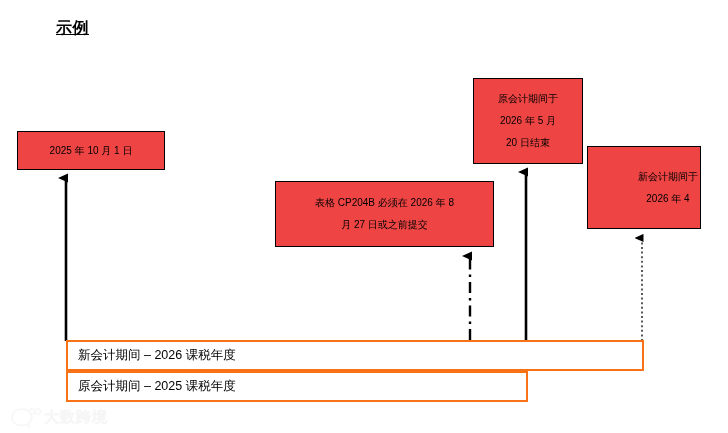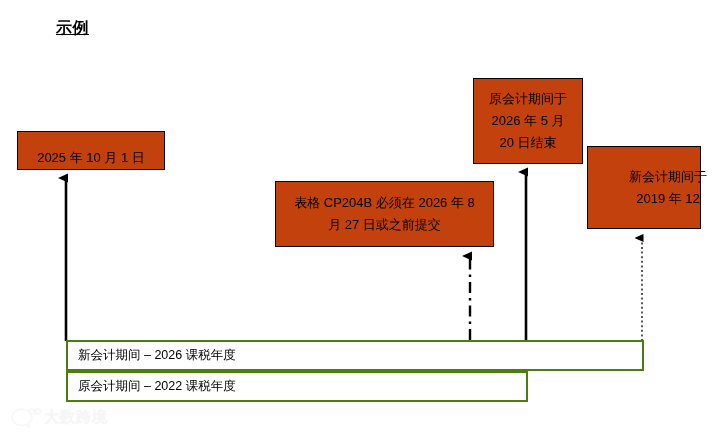--- a/index.html
+++ b/index.html
@@ -17,41 +17,41 @@
     position:absolute;left:52px;top:18px;
     font-size:16px;font-weight:bold;
     text-decoration:underline;
     letter-spacing:.5px;
     white-space:nowrap;
   }
 
   .box{
     position:absolute;
     border:1.6px solid #000;
-    background:#c2410c;
+    background:#ef4444;
     box-sizing:border-box;
     display:flex;
     flex-direction:column;
     align-items:center;
     justify-content:center;
-    font-size:13px;
+    font-size:10px;
     line-height:22px;
     text-align:center;
     z-index:5;
   }
   .box .ln{display:block;white-space:nowrap;}
 
-  #box-start{left:13px;top:131px;width:148px;height:39px;justify-content:flex-end;}
+  #box-start{left:13px;top:131px;width:148px;height:39px;}
   #box-cp204b{left:271px;top:181px;width:219px;height:66px;padding:8px 10px;}
   #box-old-end{left:469px;top:78px;width:110px;height:86px;}
   #box-new-end{left:583px;top:146px;width:114px;height:83px;padding-left:48px;}
 
   .bar{
     position:absolute;
-    border:2px solid #4d7c0f;
+    border:2px solid #f97316;
     background:#fff;
     box-sizing:border-box;
     display:flex;
     align-items:center;
     font-size:12.5px;
     z-index:4;
   }
   .bar span{padding-left:10px;white-space:nowrap;}
   #bar-new{left:62px;top:340px;width:578px;height:31px;}
   #bar-old{left:62px;top:371px;width:462px;height:31px;}
@@ -111,29 +111,29 @@
   </div>
 
   <div class="box" id="box-old-end">
     <span class="ln">原会计期间于</span>
     <span class="ln">2026 年 5 月</span>
     <span class="ln">20 日结束</span>
   </div>
 
   <div class="box" id="box-new-end">
     <span class="ln">新会计期间于</span>
-    <span class="ln">2019 年 12</span>
+    <span class="ln">2026 年 4</span>
   </div>
 
   <div class="bar" id="bar-new">
     <span>新会计期间 – 2026 课税年度</span>
   </div>
 
   <div class="bar" id="bar-old">
-    <span>原会计期间 – 2022 课税年度</span>
+    <span>原会计期间 – 2025 课税年度</span>
   </div>
 
   <div class="watermark">
     <svg width="32" height="22" viewBox="0 0 32 22">
       <path d="M12,3 C6,3 2,7 2,11.5 C2,16 6,19.5 12,19.5 C13.5,19.5 15,19.2 16,18.8 L19,20.5 L18.4,17.4 C20.6,15.9 21.8,13.8 21.8,11.5 C21.8,7 17.8,3 12,3 Z" fill="none" stroke="#e8e8e8" stroke-width="2"></path>
       <circle cx="22" cy="5.5" r="2.6" fill="none" stroke="#e8e8e8" stroke-width="1.8"></circle>
       <circle cx="28" cy="5.5" r="2.6" fill="none" stroke="#e8e8e8" stroke-width="1.8"></circle>
     </svg>
     <span class="wm-text">大数跨境</span>
   </div>

